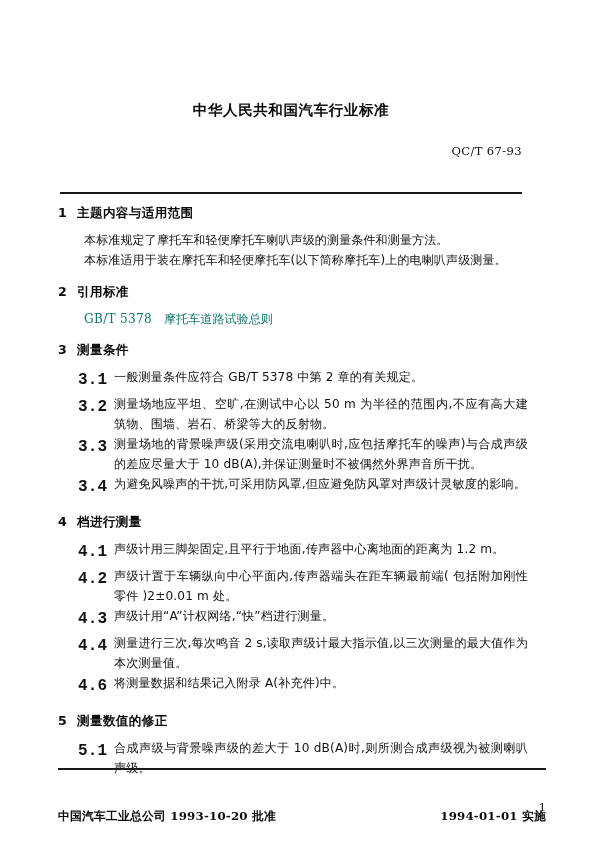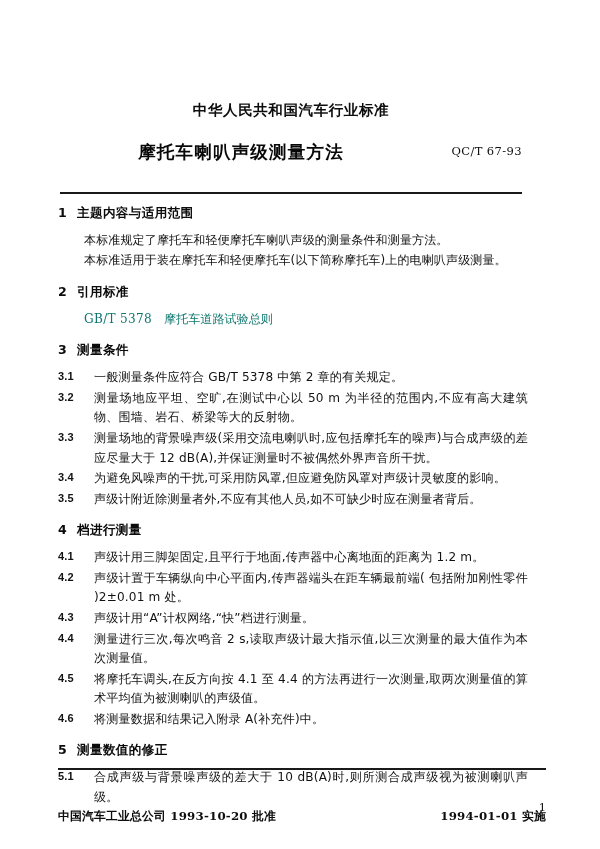--- a/index.html
+++ b/index.html
@@ -103,22 +103,23 @@
     font-size: 12.1px;
     line-height: 1.62;
     color: #121212;
     letter-spacing: 0.15px;
     margin-bottom: 1px;
   }
   .clause .cl-num {
     width: 36px;
     flex: 0 0 36px;
     font-weight: bold;
-    font-family: Liberation Sans, sans-serif;
-    font-size: 11px;
+    font-family: Liberation Mono, monospace;
+    font-size: 16px;
+    margin-left: 20px;
   }
   .clause .cl-text {
     flex: 1;
     text-align: justify;
     text-justify: inter-character;
   }
 
   .para-indent {
     font-size: 12px;
     line-height: 1.62;
@@ -181,21 +182,20 @@
 </style>
 </head>
 <body>
 
 <div class="page">
 
   <div class="header-block">
     <div class="std-category">中华人民共和国汽车行业标准</div>
 
     <div class="title-row">
-      <div class="doc-title">摩托车喇叭声级测量方法</div>
       <div class="std-number">QC/T 67-93</div>
     </div>
   </div>
 
   <div class="header-rule"></div>
 
   <div class="content">
 
     <div class="sec-heading">
       <span class="sec-num">1</span>
@@ -219,54 +219,46 @@
     <div class="clause">
       <span class="cl-num">3.1</span>
       <span class="cl-text">一般测量条件应符合 GB/T 5378 中第 2 章的有关规定。</span>
     </div>
     <div class="clause">
       <span class="cl-num">3.2</span>
       <span class="cl-text">测量场地应平坦、空旷,在测试中心以 50 m 为半径的范围内,不应有高大建筑物、围墙、岩石、桥梁等大的反射物。</span>
     </div>
     <div class="clause">
       <span class="cl-num">3.3</span>
-      <span class="cl-text">测量场地的背景噪声级(采用交流电喇叭时,应包括摩托车的噪声)与合成声级的差应尽量大于 12 dB(A),并保证测量时不被偶然外界声音所干扰。</span>
+      <span class="cl-text">测量场地的背景噪声级(采用交流电喇叭时,应包括摩托车的噪声)与合成声级的差应尽量大于 10 dB(A),并保证测量时不被偶然外界声音所干扰。</span>
     </div>
     <div class="clause">
       <span class="cl-num">3.4</span>
       <span class="cl-text">为避免风噪声的干扰,可采用防风罩,但应避免防风罩对声级计灵敏度的影响。</span>
     </div>
-    <div class="clause">
-      <span class="cl-num">3.5</span>
-      <span class="cl-text">声级计附近除测量者外,不应有其他人员,如不可缺少时应在测量者背后。</span>
-    </div>
 
     <div class="sec-heading">
       <span class="sec-num">4</span>
       <span class="sec-text">档进行测量</span>
     </div>
     <div class="clause">
       <span class="cl-num">4.1</span>
       <span class="cl-text">声级计用三脚架固定,且平行于地面,传声器中心离地面的距离为 1.2 m。</span>
     </div>
     <div class="clause">
       <span class="cl-num">4.2</span>
       <span class="cl-text">声级计置于车辆纵向中心平面内,传声器端头在距车辆最前端( 包括附加刚性零件 )2±0.01 m 处。</span>
     </div>
     <div class="clause">
       <span class="cl-num">4.3</span>
       <span class="cl-text">声级计用“A”计权网络,“快”档进行测量。</span>
     </div>
     <div class="clause">
       <span class="cl-num">4.4</span>
       <span class="cl-text">测量进行三次,每次鸣音 2 s,读取声级计最大指示值,以三次测量的最大值作为本次测量值。</span>
-    </div>
-    <div class="clause">
-      <span class="cl-num">4.5</span>
-      <span class="cl-text">将摩托车调头,在反方向按 4.1 至 4.4 的方法再进行一次测量,取两次测量值的算术平均值为被测喇叭的声级值。</span>
     </div>
     <div class="clause">
       <span class="cl-num">4.6</span>
       <span class="cl-text">将测量数据和结果记入附录 A(补充件)中。</span>
     </div>
 
     <div class="sec-heading">
       <span class="sec-num">5</span>
       <span class="sec-text">测量数值的修正</span>
     </div>

